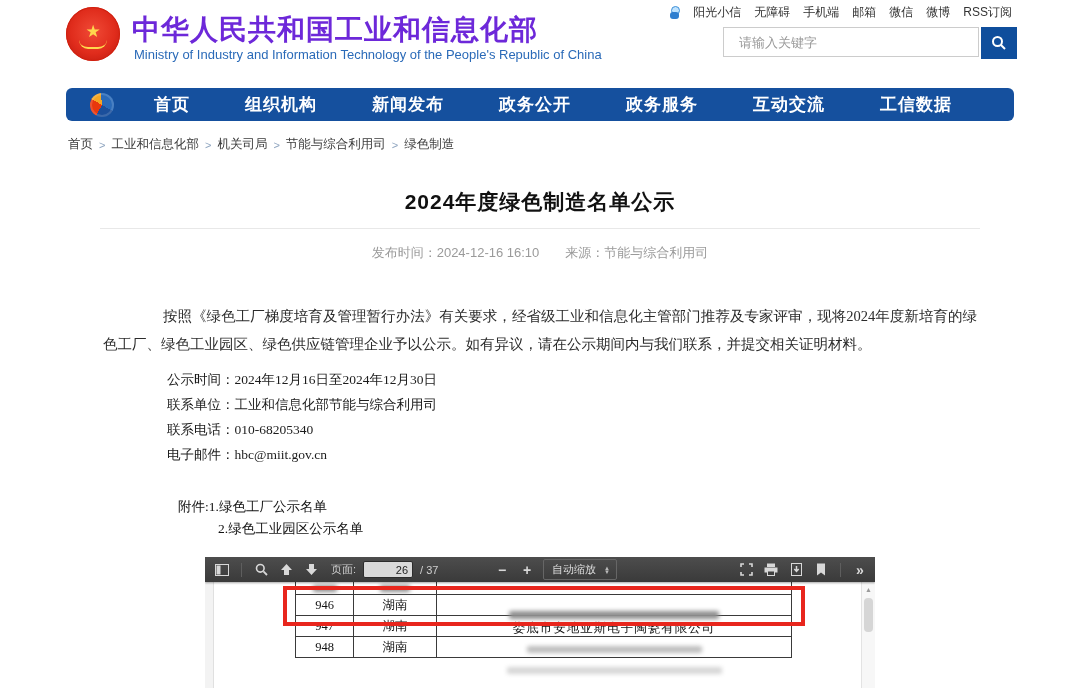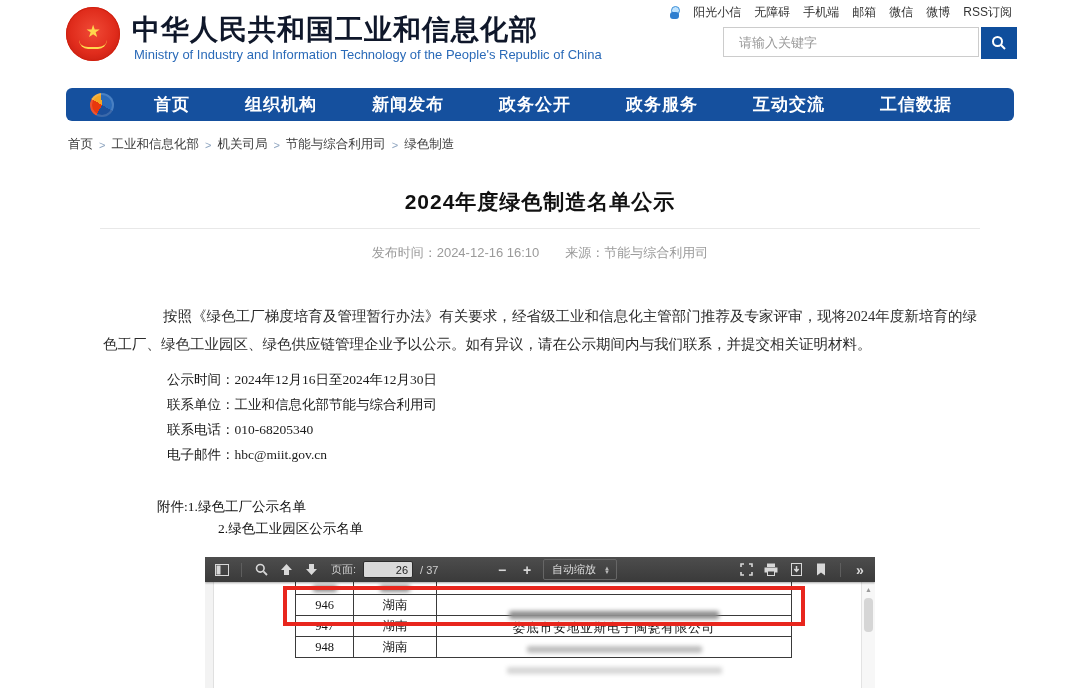--- a/index.html
+++ b/index.html
@@ -6,21 +6,21 @@
   body{width:1080px;height:688px;overflow:hidden;font-family:"Liberation Sans",sans-serif;}
   .canvas{position:relative;width:1080px;height:688px;background:#fff;overflow:hidden;}
 
   
   .emblem{position:absolute;left:66px;top:7px;width:54px;height:54px;border-radius:50%;
     background:radial-gradient(circle at 50% 45%, #f04a36 0%, #e02c1c 55%, #b8150a 100%);
     display:flex;align-items:center;justify-content:center;box-shadow:0 0 0 1px #d0200f inset;}
   .emblem .star{color:#ffd84d;font-size:17px;line-height:1;margin-top:-6px;}
   .emblem:after{content:"";position:absolute;left:13px;right:13px;bottom:12px;height:7px;
     border-bottom:2px solid #ffd84d;border-radius:0 0 10px 10px;}
-  .site-title{position:absolute;left:132px;top:11px;font-size:28px;font-weight:bold;color:#0f172a;letter-spacing:1px;white-space:nowrap;}
+  .site-title{position:absolute;left:132px;top:11px;font-size:28px;font-weight:bold;color:#6d28d9;letter-spacing:1px;white-space:nowrap;}
   .site-subtitle{position:absolute;left:134px;top:47px;font-size:13px;color:#2a6ab8;white-space:nowrap;}
 
   .top-links{position:absolute;top:4px;right:68px;display:flex;align-items:center;gap:13px;font-size:12px;color:#333;}
   .top-links .lnk{cursor:pointer;white-space:nowrap;}
   .mascot{width:11px;height:13px;position:relative;}
   .mascot:before{content:"";position:absolute;left:2px;top:0;width:7px;height:7px;border-radius:50%;background:#bfe3ff;border:1px solid #3d8fd6;}
   .mascot:after{content:"";position:absolute;left:1px;top:6px;width:9px;height:7px;border-radius:3px;background:#2f7fd0;}
 
   .search-bar{position:absolute;left:723px;top:27px;width:294px;height:32px;}
   .search-input{position:absolute;left:0;top:0;width:256px;height:30px;border:1px solid #ccc;outline:none;
@@ -49,21 +49,21 @@
   .article-meta{position:absolute;left:0;top:244px;width:1080px;text-align:center;font-size:13px;color:#9a9a9a;}
   .article-meta .gap{display:inline-block;width:26px;}
 
   .article-para{position:absolute;left:103px;top:302px;width:874px;font-family:"Liberation Serif",serif;
     font-size:14.5px;color:#2b2b2b;line-height:28px;text-indent:60px;text-align:justify;}
 
   .info-lines{position:absolute;left:167px;top:367px;font-family:"Liberation Serif",serif;font-size:13.5px;color:#1c1c1c;line-height:25px;}
   .info-line{white-space:nowrap;}
 
   .attach{position:absolute;font-family:"Liberation Serif",serif;font-size:13.5px;color:#111;white-space:nowrap;}
-  .attach-1{left:151px;top:498px;padding-left:6px;}
+  .attach-1{left:172px;top:498px;padding-left:6px;}
   .attach-2{left:218px;top:520px;}
   .attach-3{left:220px;top:542px;margin-top:44px;}
   .attach .item{cursor:pointer;}
 
   
   .pdf-viewer{position:absolute;left:205px;top:557px;width:670px;height:131px;overflow:hidden;background:#f3f3f3;}
   .pdf-toolbar{position:relative;height:25px;background:linear-gradient(#4d4d4d,#3a3a3a);
     box-shadow:0 1px 2px rgba(0,0,0,.35);color:#d8d8d8;font-size:11px;z-index:3;}
   .tb-group{position:absolute;top:0;height:25px;display:flex;align-items:center;gap:7px;}
   .tb-left{left:8px;}

